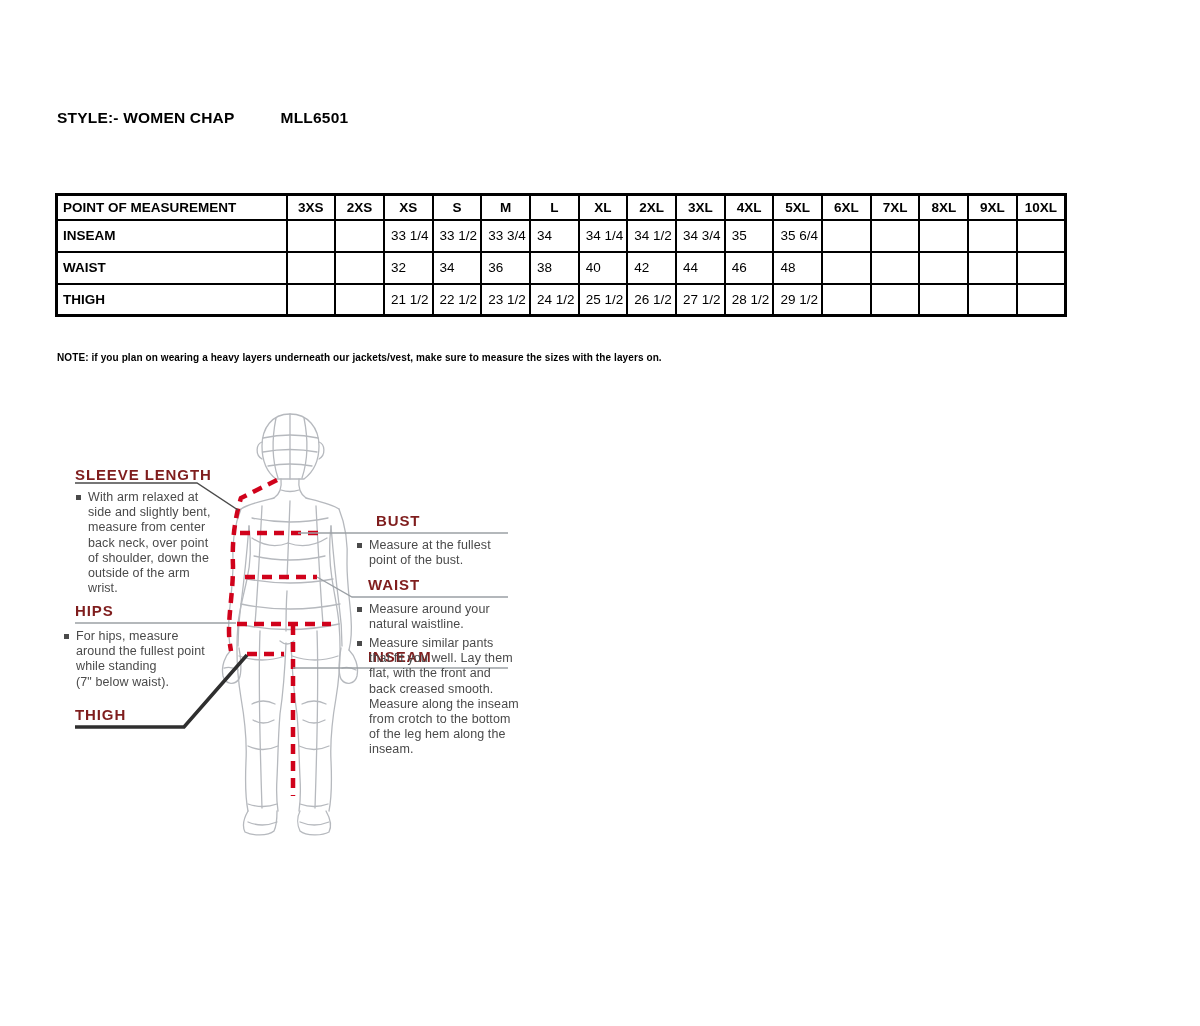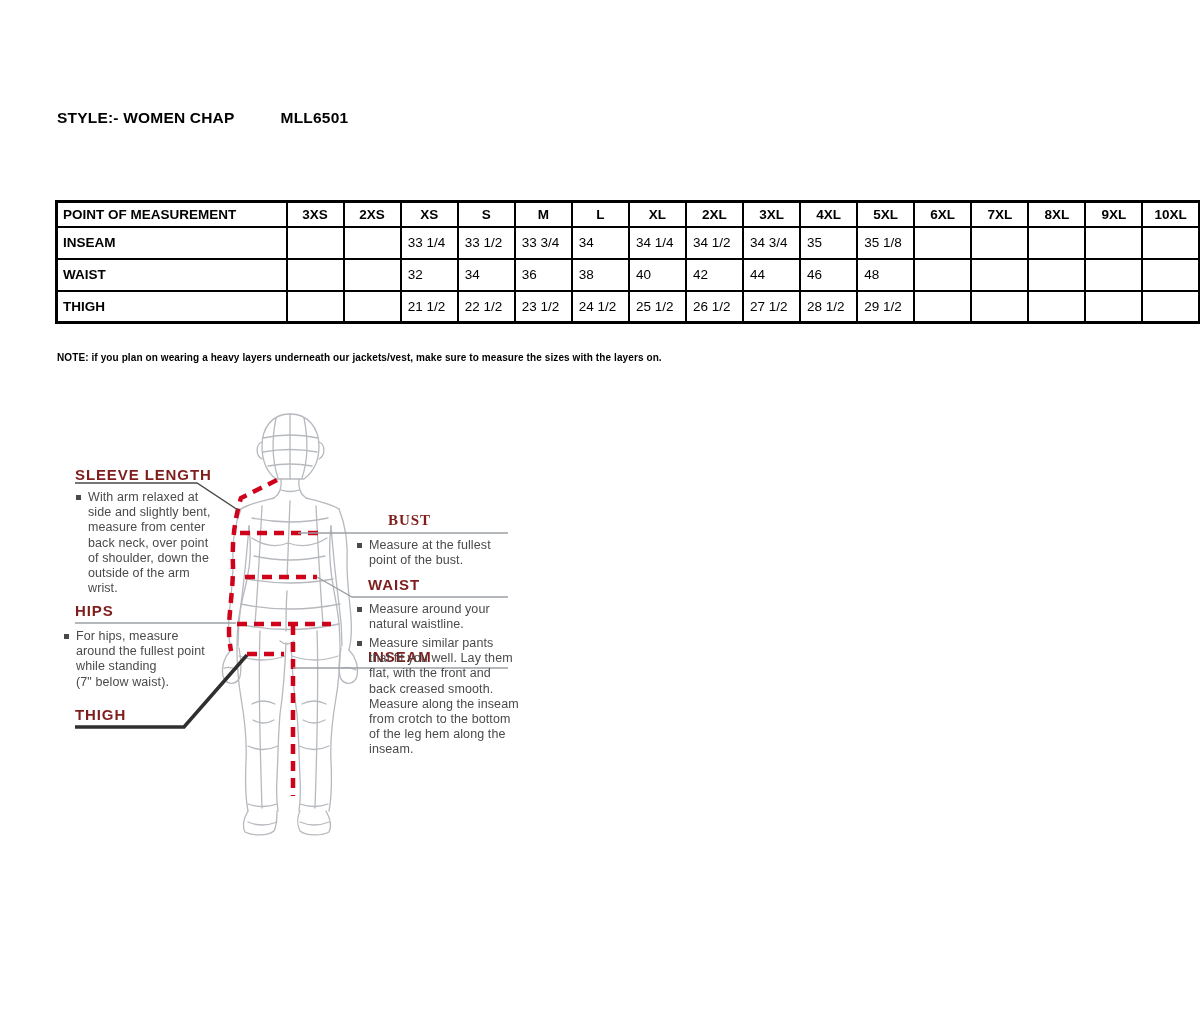--- a/index.html
+++ b/index.html
@@ -4,21 +4,21 @@
 <style>
   * { margin:0; padding:0; box-sizing:border-box; }
   html,body { background:#fff; }
   .page {
     position:relative; width:1200px; height:1026px; background:#ffffff;
     font-family:"Liberation Sans", sans-serif; color:#000; overflow:hidden;margin-top:46px;
   }
   .title { position:absolute; left:57px; top:63px; font-size:15.5px; font-weight:bold; letter-spacing:0.2px; }
   .title .code { margin-left:46px; }
 
-  .size-table { position:absolute; left:55px; top:154px; width:1146px;
+  .size-table { position:absolute; left:55px; top:147px; width:1012px;
     border-collapse:collapse; table-layout:fixed; border:3px solid #000;
     font-size:13.5px; font-weight:bold; }
   .size-table th, .size-table td { border:2.4px solid #000; padding:0 0 0 6px; overflow:hidden; white-space:nowrap; }
   .size-table thead th { height:25px; text-align:center; padding:0 2px; }
   .size-table thead th.pom { width:230px; text-align:left; padding-left:5px; }
   .size-table tbody th.rowlabel { text-align:left; padding-left:5px; height:32px; }
   .size-table tbody td { text-align:left; font-weight:normal; }
 
   .note { position:absolute; left:57px; top:306px; font-size:10px; font-weight:bold; letter-spacing:0.1px; }
 
@@ -68,21 +68,21 @@
           <td></td>
           <td></td>
           <td>33 1/4</td>
           <td>33 1/2</td>
           <td>33 3/4</td>
           <td>34</td>
           <td>34 1/4</td>
           <td>34 1/2</td>
           <td>34 3/4</td>
           <td>35</td>
-          <td>35 1/8</td>
+          <td>35 6/4</td>
           <td></td>
           <td></td>
           <td></td>
           <td></td>
           <td></td>
         </tr>
         <tr>
           <th class="rowlabel">WAIST</th>
           <td></td>
           <td></td>
@@ -225,21 +225,21 @@
 wrist.</span></div>
 
   <div class="dg-head" style="left:75px; top:556px;">HIPS</div>
   <div class="dg-text" style="left:76px; top:583px;"><span class="bullet"></span><span>For hips, measure
 around the fullest point
 while standing
 (7" below waist).</span></div>
 
   <div class="dg-head" style="left:75px; top:660px;">THIGH</div>
 
-  <div class="dg-head" style="left:388px; top:466px;font-family:Liberation Serif, serif;">BUST</div>
+  <div class="dg-head" style="left:376px; top:466px;">BUST</div>
   <div class="dg-text" style="left:369px; top:492px;"><span class="bullet"></span><span>Measure at the fullest
 point of the bust.</span></div>
 
   <div class="dg-head" style="left:368px; top:530px;">WAIST</div>
   <div class="dg-text" style="left:369px; top:556px;"><span class="bullet"></span><span>Measure around your
 natural waistline.</span></div>
 
   <div class="dg-head" style="left:368px; top:602px;">INSEAM</div>
   <div class="dg-text" style="left:369px; top:590px;"><span class="bullet"></span><span>Measure similar pants
 that fit you well. Lay them

